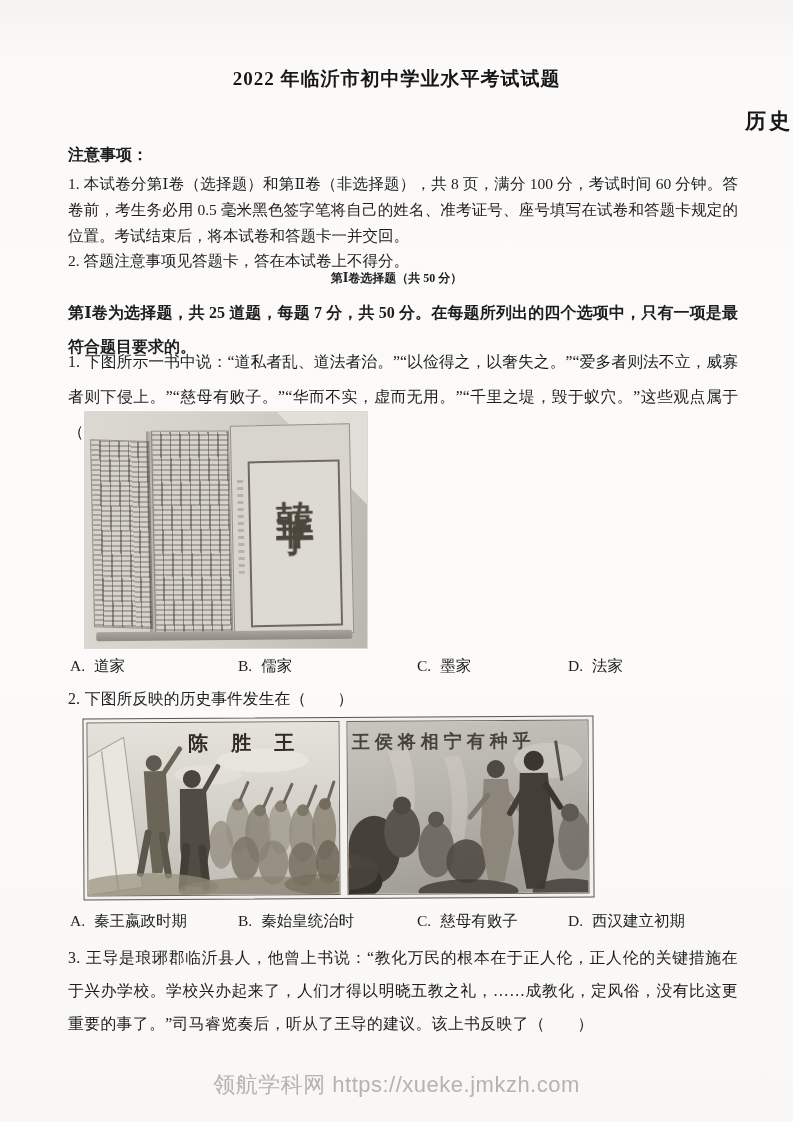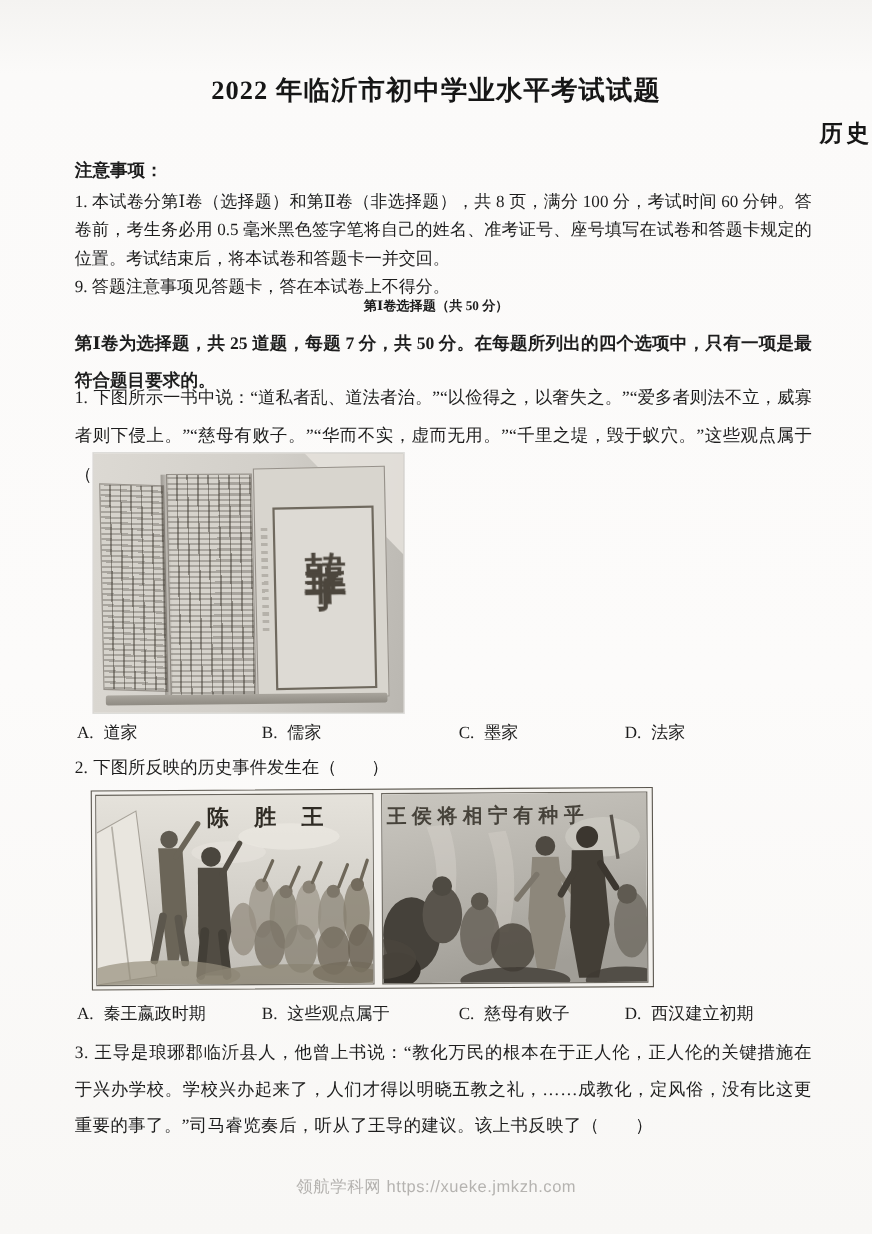--- a/index.html
+++ b/index.html
@@ -8,21 +8,21 @@
     font-family:"Liberation Serif","DejaVu Serif",serif;
     background:#e9e8e6;
   }
   .page{
     position:relative;width:793px;height:1122px;overflow:hidden;
     background:linear-gradient(180deg,#f4f3f1 0%,#fbfaf9 6%,#fcfbfa 55%,#f8f7f5 100%);
     color:#1d1d1d;
   }
   .abs{position:absolute;}
   .centered{left:0;right:0;text-align:center;}
-  .page-title{top:66px;font-size:24px;font-weight:bold;letter-spacing:1px;color:#161616;}
+  .page-title{top:66px;font-size:19px;font-weight:bold;letter-spacing:1px;color:#161616;}
   .subject-title{top:107px;font-size:21px;font-weight:bold;letter-spacing:3px;color:#161616;text-align:right;}
   .notice-head{top:145px;left:68px;font-size:16px;font-weight:bold;}
   .notice-body{top:171px;left:68px;width:670px;font-size:15.5px;font-weight:normal;line-height:25.8px;text-align:justify;}
   .notice-body p{margin:0;}
   .section-head{top:270px;font-size:12px;font-weight:bold;}
   .section-intro{top:296px;left:68px;width:670px;font-size:16px;font-weight:bold;line-height:34px;text-align:justify;}
   .q-text{left:68px;width:670px;font-size:15.8px;line-height:35px;text-align:justify;margin:0;}
   .q1{top:344px;}
   .q2{top:688px;line-height:22px;}
   .q3{top:941px;line-height:33px;letter-spacing:0.4px;}
@@ -95,37 +95,37 @@
   .fig2{
     top:717px;left:83px;width:511px;height:182px;
     background:#f3f1ed;border:1px solid #5a564e;
     transform:rotate(-.35deg);
     display:flex;gap:7px;padding:3px;box-sizing:border-box;
   }
   .panel{position:relative;flex:0 0 auto;border:1px solid #6a665e;overflow:hidden;}
   .panel svg{display:block;}
 
   .watermark{
-    top:1070px;font-size:15px;color:#b5b3b0;
+    top:1070px;font-size:22px;color:#b5b3b0;
     font-family:"Liberation Sans","DejaVu Sans",sans-serif;
     letter-spacing:.5px;
   }
 </style>
 </head>
 <body>
 
 <div class="page">
 
   <div class="abs centered page-title">2022 年临沂市初中学业水平考试试题</div>
   <div class="abs centered subject-title">历史</div>
 
   <div class="abs notice-head">注意事项：</div>
   <div class="abs notice-body">
     <p>1. 本试卷分第Ⅰ卷（选择题）和第Ⅱ卷（非选择题），共 8 页，满分 100 分，考试时间 60 分钟。答卷前，考生务必用 0.5 毫米黑色签字笔将自己的姓名、准考证号、座号填写在试卷和答题卡规定的位置。考试结束后，将本试卷和答题卡一并交回。</p>
-    <p>9. 答题注意事项见答题卡，答在本试卷上不得分。</p>
+    <p>2. 答题注意事项见答题卡，答在本试卷上不得分。</p>
   </div>
 
   <div class="abs centered section-head">第Ⅰ卷选择题（共 50 分）</div>
   <div class="abs section-intro">第Ⅰ卷为选择题，共 25 道题，每题 7 分，共 50 分。在每题所列出的四个选项中，只有一项是最符合题目要求的。</div>
 
   <p class="abs q-text q1"><span class="qnum">1.</span><span>下图所示一书中说：“道私者乱、道法者治。”“以俭得之，以奢失之。”“爱多者则法不立，威寡者则下侵上。”“慈母有败子。”“华而不实，虚而无用。”“千里之堤，毁于蚁穴。”这些观点属于（　　）</span></p>
 
   <div class="abs fig1">
     <div class="corner"></div>
     <div class="book">
@@ -249,21 +249,21 @@
           <ellipse cx="120" cy="170" rx="50" ry="12" opacity=".8"></ellipse>
           <ellipse cx="220" cy="170" rx="36" ry="12" opacity=".8"></ellipse>
         </g>
         <text x="4" y="26" font-size="18" font-weight="bold" fill="#39352d" letter-spacing="5" opacity=".9">王侯将相宁有种乎</text>
       </svg>
     </div>
   </div>
 
   <div class="abs opts opts2">
     <span class="opt o1"><span class="okey">A.</span><span>秦王嬴政时期</span></span>
-    <span class="opt o2"><span class="okey">B.</span><span>这些观点属于</span></span>
+    <span class="opt o2"><span class="okey">B.</span><span>秦始皇统治时</span></span>
     <span class="opt o3"><span class="okey">C.</span><span>慈母有败子</span></span>
     <span class="opt o4"><span class="okey">D.</span><span>西汉建立初期</span></span>
   </div>
 
   <p class="abs q-text q3"><span class="qnum">3.</span><span>王导是琅琊郡临沂县人，他曾上书说：“教化万民的根本在于正人伦，正人伦的关键措施在于兴办学校。学校兴办起来了，人们才得以明晓五教之礼，……成教化，定风俗，没有比这更重要的事了。”司马睿览奏后，听从了王导的建议。该上书反映了（　　）</span></p>
 
   <div class="abs centered watermark">领航学科网 https://xueke.jmkzh.com</div>
 
 </div>
 

